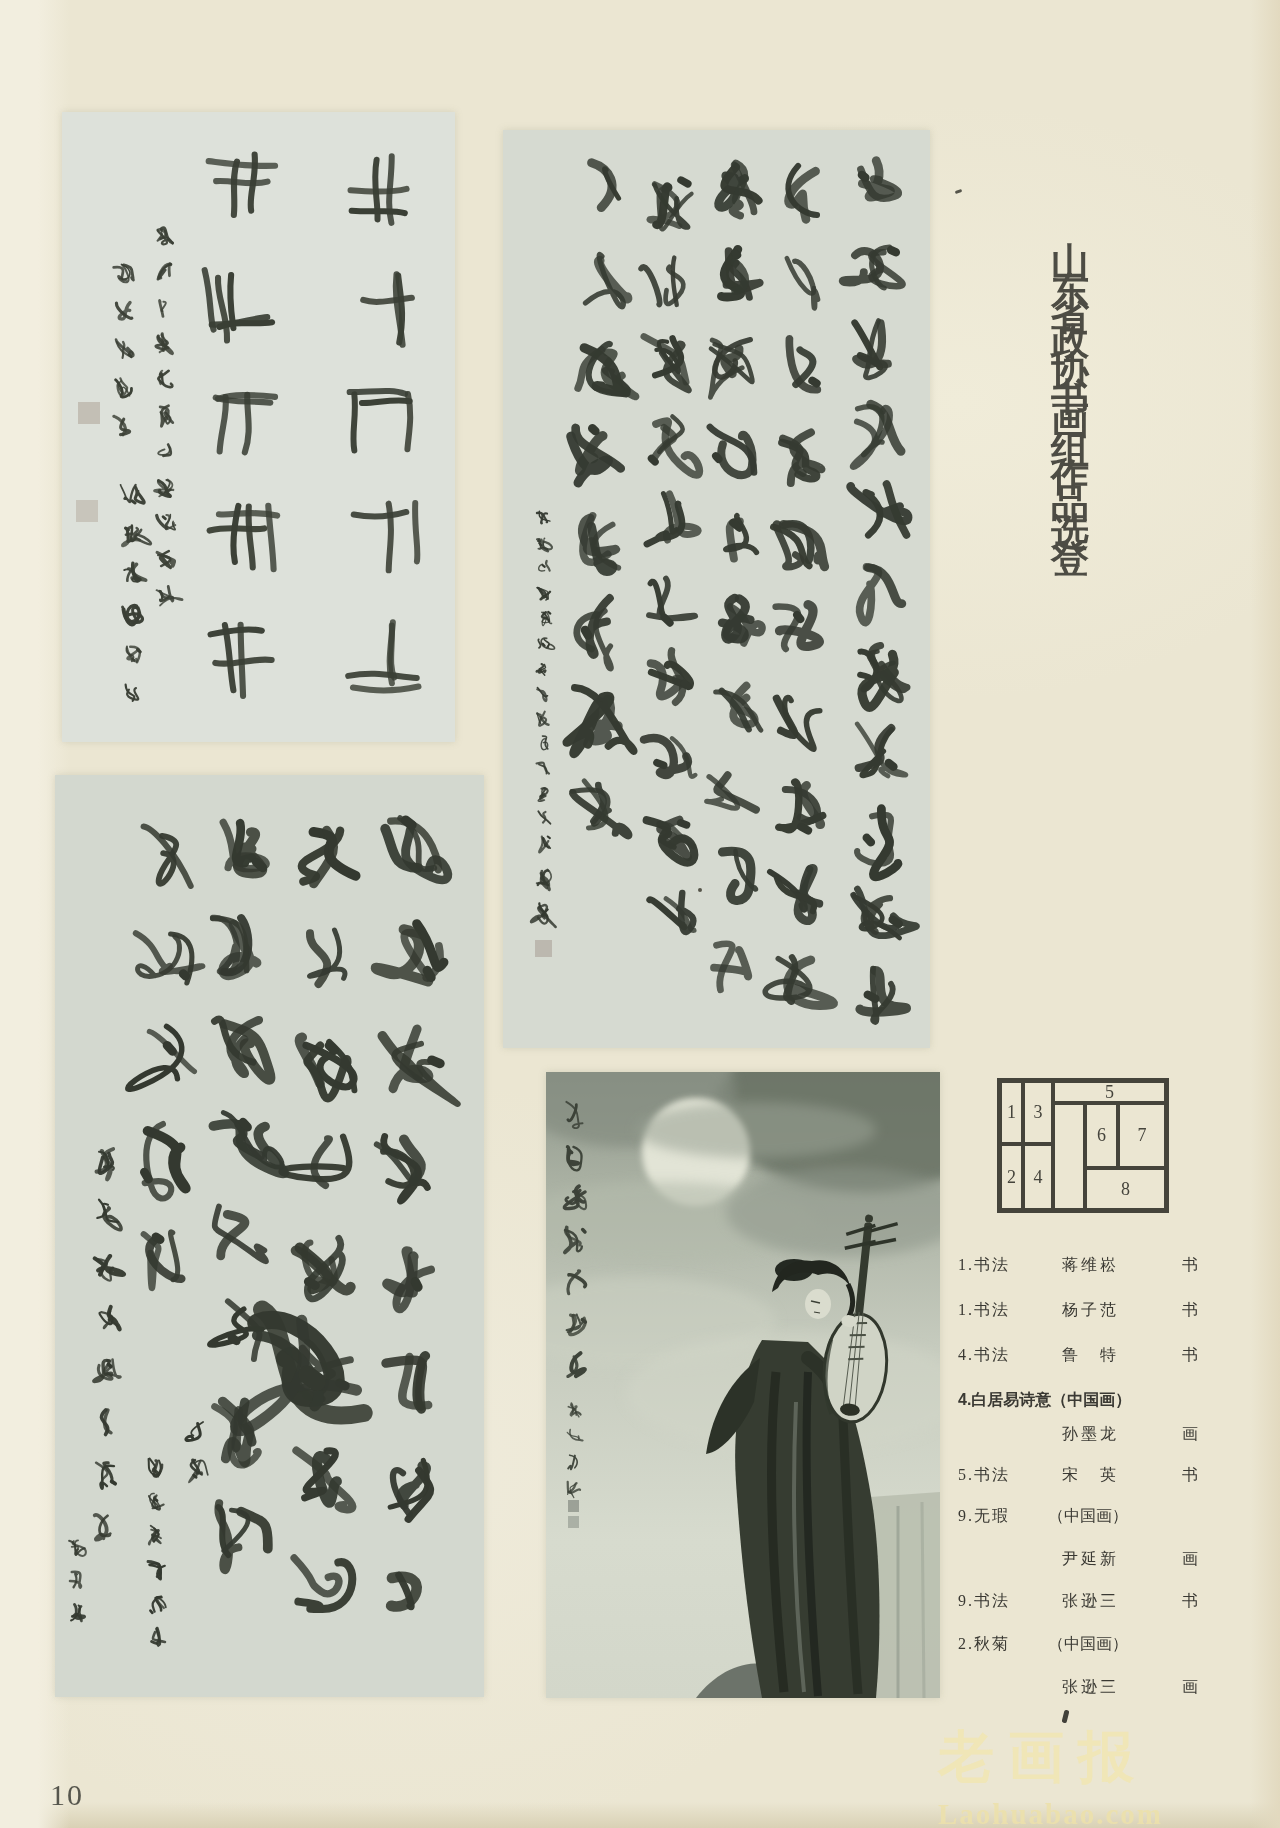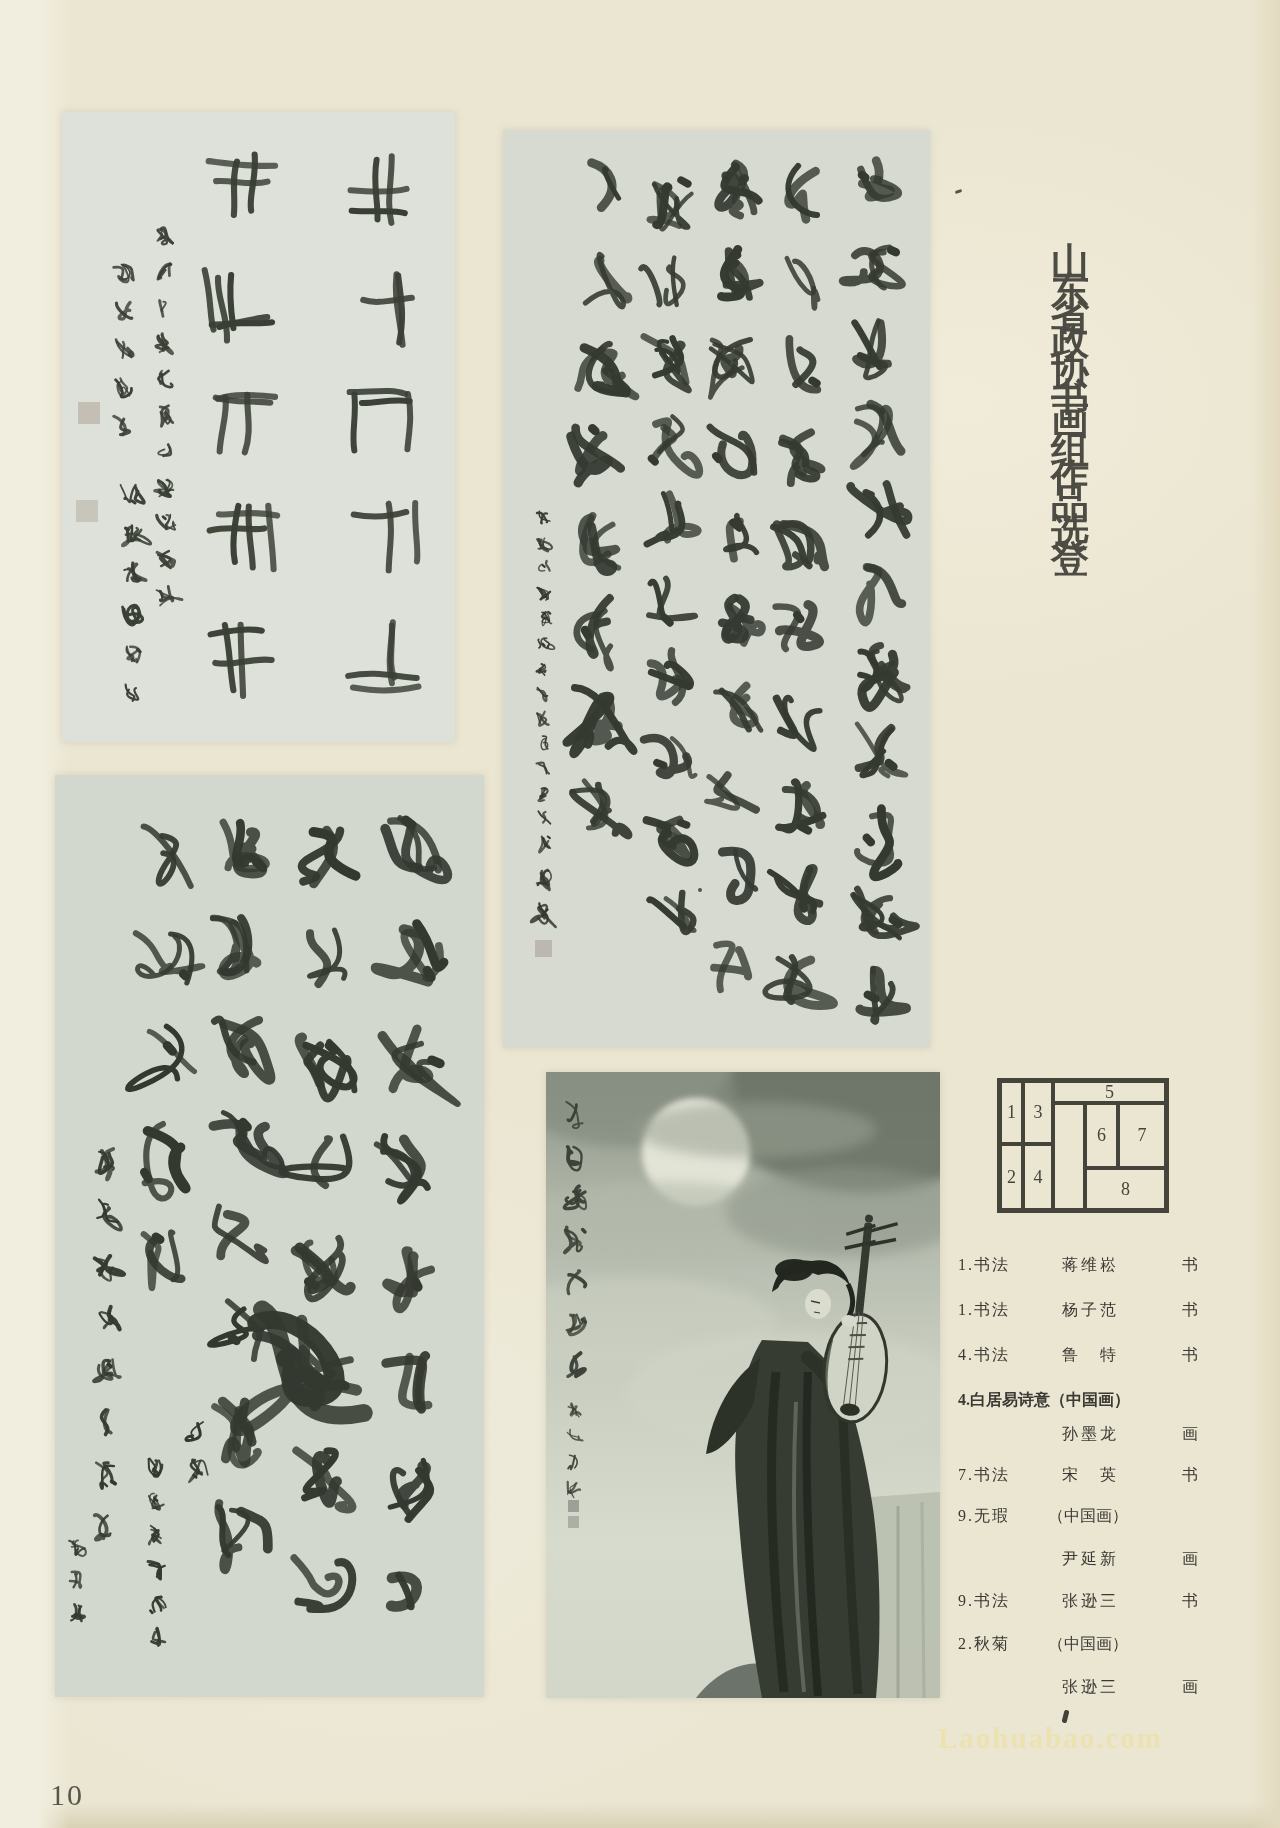--- a/index.html
+++ b/index.html
@@ -25,21 +25,21 @@
     border:3px solid #45443b;}
   .cell{position:absolute;border:2px solid #45443b;display:flex;align-items:center;justify-content:center;
     font-family:"Liberation Serif",serif;font-size:18px;color:#45443c;}
   
   .captions{position:absolute;left:958px;top:1243px;width:242px;height:490px;
     font-family:"Liberation Serif",serif;font-size:16px;color:#3a3933;}
   .cap-row{position:absolute;left:0;width:100%;height:30px;white-space:nowrap}
   .cap-label{position:absolute;left:0;letter-spacing:2px}
   .cap-name{position:absolute;left:104px;letter-spacing:3px}
   .cap-name--paren{left:90px;letter-spacing:0}
-  .cap-row--bold .cap-label{font-family:Liberation Serif, serif;font-weight:700;letter-spacing:0}
+  .cap-row--bold .cap-label{font-family:Liberation Sans, sans-serif;font-weight:700;letter-spacing:0}
   .cap-role{position:absolute;right:2px}
   .tick{position:absolute;left:1063px;top:1710px;width:5px;height:13px;background:#42413a;
     border-radius:2px;transform:rotate(14deg)}
   
   .page-num{position:absolute;left:50px;top:1778px;font-family:"Liberation Serif",serif;
     font-size:30px;color:#56564d;letter-spacing:2px}
   .watermark{position:absolute;left:938px;top:1720px;width:300px;text-align:left;opacity:.95}
   .wm-cjk{display:block;font-family:"Liberation Serif",serif;font-weight:700;font-size:56px;
     letter-spacing:14px;color:rgba(240,230,180,.95)}
   .wm-latin{display:block;margin-top:2px;font-family:"Liberation Serif",serif;font-weight:700;
@@ -1039,21 +1039,21 @@
       <span class="cap-label">4.白居易诗意（中国画）</span>
       <span class="cap-name"></span>
       <span class="cap-role"></span>
     </div>
     <div class="cap-row" style="top:181px">
       <span class="cap-label"></span>
       <span class="cap-name">孙墨龙</span>
       <span class="cap-role">画</span>
     </div>
     <div class="cap-row" style="top:222px">
-      <span class="cap-label">7.书法</span>
+      <span class="cap-label">5.书法</span>
       <span class="cap-name">宋　英</span>
       <span class="cap-role">书</span>
     </div>
     <div class="cap-row" style="top:263px">
       <span class="cap-label">9.无瑕</span>
       <span class="cap-name cap-name--paren">（中国画）</span>
       <span class="cap-role"></span>
     </div>
     <div class="cap-row" style="top:306px">
       <span class="cap-label"></span>
@@ -1073,19 +1073,20 @@
     <div class="cap-row" style="top:434px">
       <span class="cap-label"></span>
       <span class="cap-name">张逊三</span>
       <span class="cap-role">画</span>
     </div>
   </div>
   <div class="tick"></div>
 
   <div class="page-num">10</div>
   <div class="watermark">
+    <span class="wm-cjk">老画报</span>
     <span class="wm-latin">Laohuabao.com</span>
   </div>
 
   <div class="speck" style="left:955px;top:190px;width:7px;height:3px;transform:rotate(-20deg)"></div>
   <div class="speck" style="left:698px;top:888px;width:4px;height:4px"></div>
 
 </div>
 
 </body></html>

